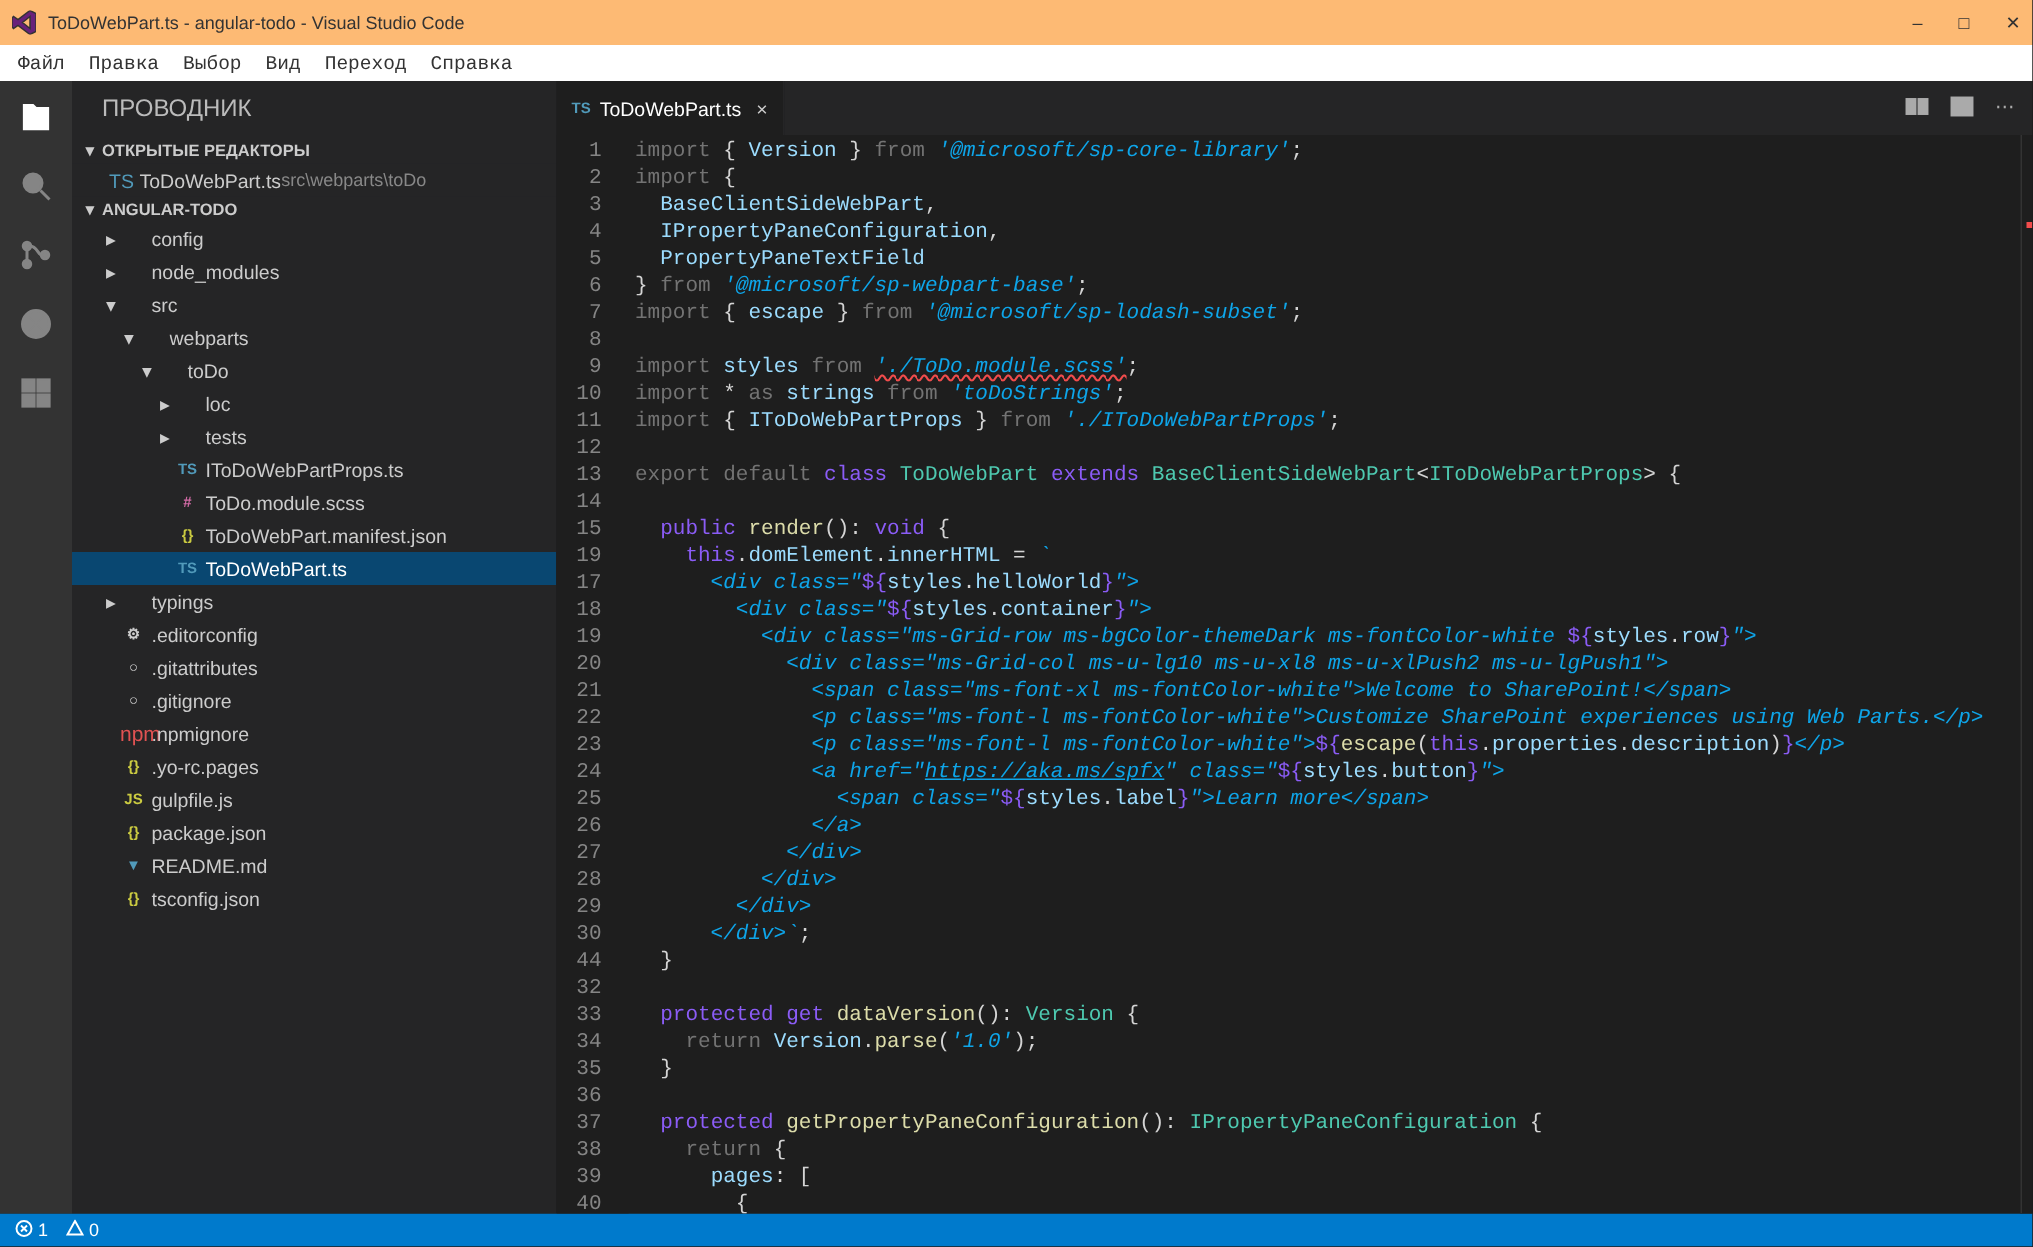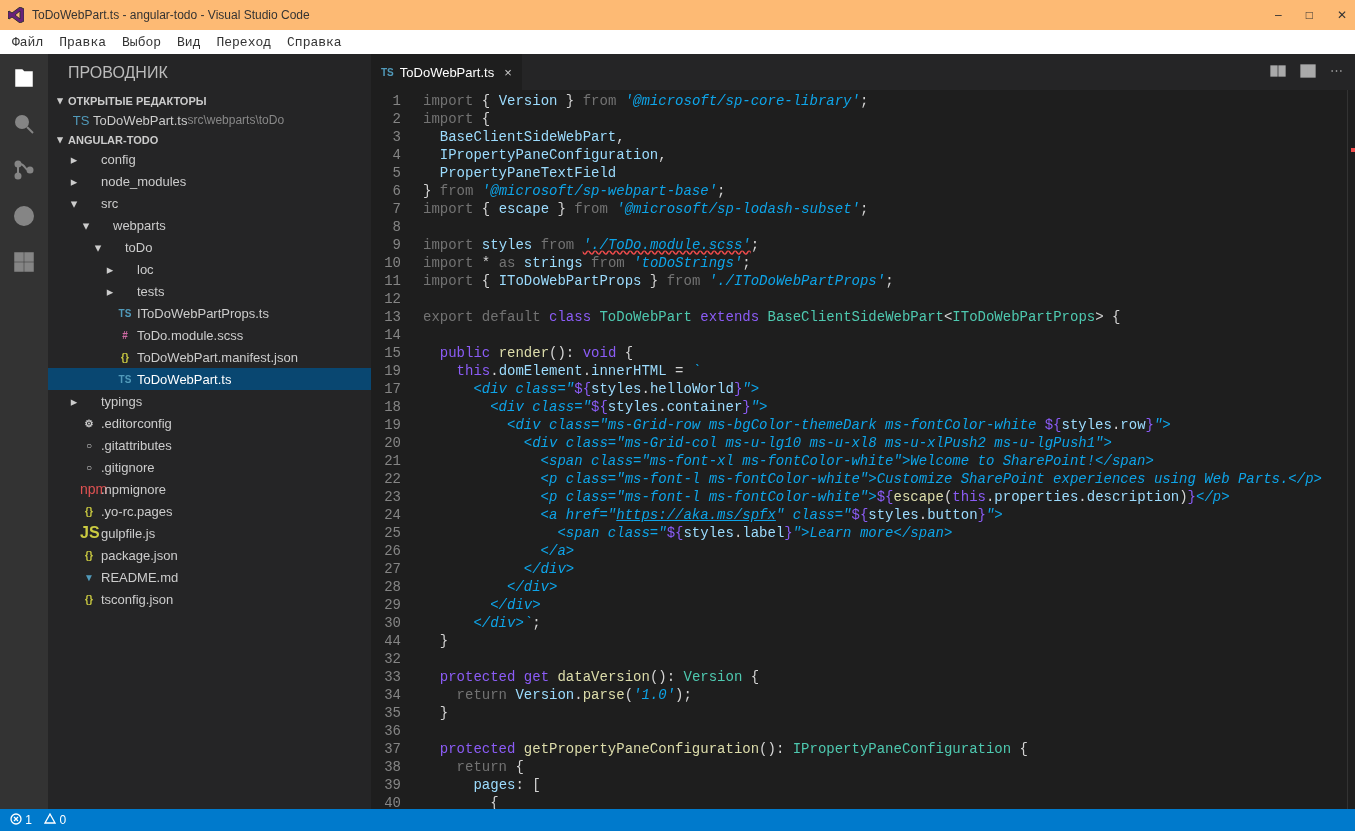--- a/index.html
+++ b/index.html
@@ -229,21 +229,21 @@
           <span class="icon icon-npm" style="font-size:14px;font-weight:normal">npm</span>
           <span class="label">.npmignore</span>
         </div>
         <div class="tree-item indent-1">
           <span class="chev"></span>
           <span class="icon icon-json" style="font-size:10px;font-weight:bold">{}</span>
           <span class="label">.yo-rc.pages</span>
         </div>
         <div class="tree-item indent-1">
           <span class="chev"></span>
-          <span class="icon icon-js" style="font-size:16px;font-weight:bold">JS</span>
+          <span class="icon icon-js" style="font-size:10px;font-weight:bold">JS</span>
           <span class="label">gulpfile.js</span>
         </div>
         <div class="tree-item indent-1">
           <span class="chev"></span>
           <span class="icon icon-json" style="font-size:10px;font-weight:bold">{}</span>
           <span class="label">package.json</span>
         </div>
         <div class="tree-item indent-1">
           <span class="chev"></span>
           <span class="icon icon-md" style="font-size:10px;font-weight:bold">▼</span>

